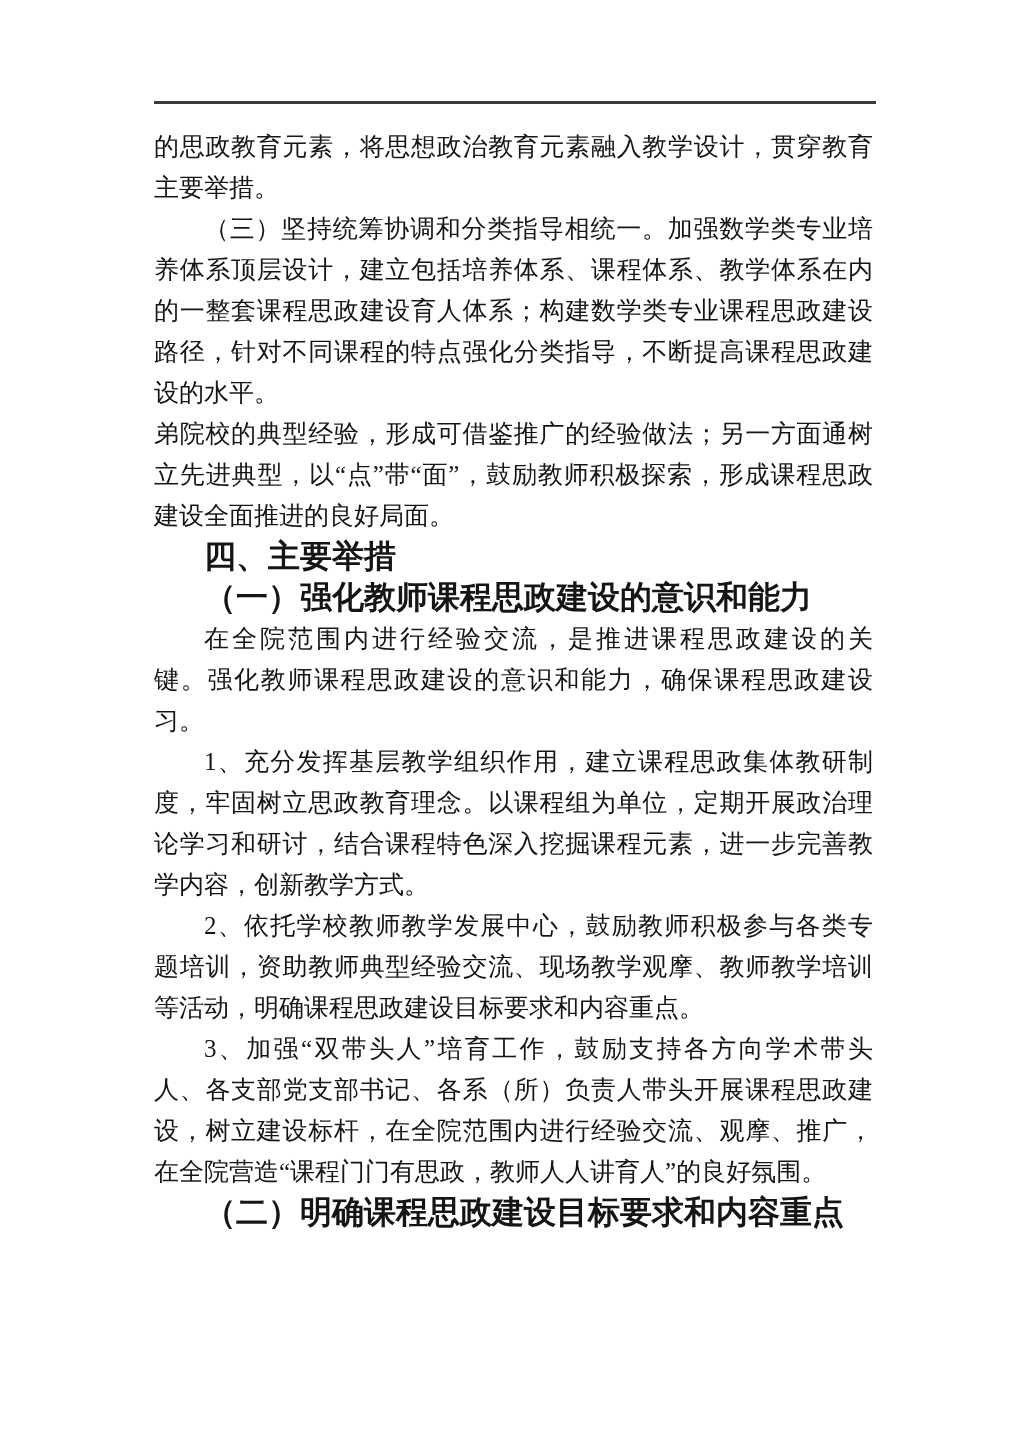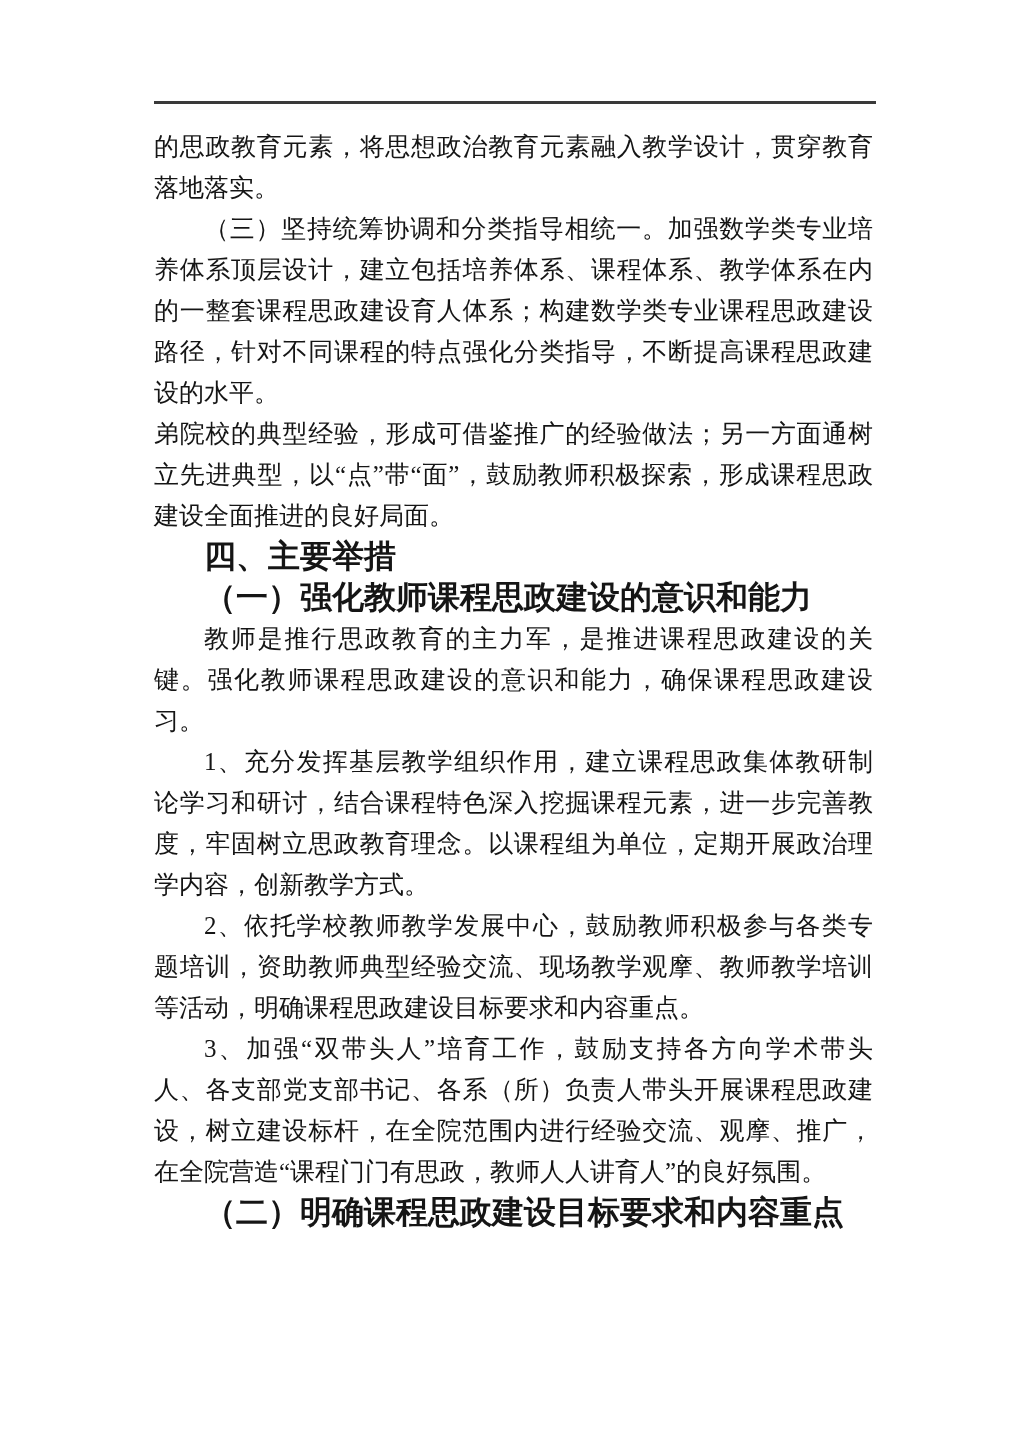--- a/index.html
+++ b/index.html
@@ -57,49 +57,49 @@
   }
 </style>
 </head>
 <body>
 
 <div class="page">
   <div class="header-rule"></div>
   <div class="doc-body" id="doc-body">
       <div class="para body">
         <div class="line fill">的思政教育元素，将思想政治教育元素融入教学设计，贯穿教育</div>
-        <div class="line">落地落实。</div>
+        <div class="line">主要举措。</div>
       </div>
       <div class="para body">
         <div class="line fill indent">（三）坚持统筹协调和分类指导相统一。加强数学类专业培</div>
         <div class="line fill">养体系顶层设计，建立包括培养体系、课程体系、教学体系在内</div>
         <div class="line fill">的一整套课程思政建设育人体系；构建数学类专业课程思政建设</div>
         <div class="line fill">路径，针对不同课程的特点强化分类指导，不断提高课程思政建</div>
         <div class="line">设的水平。</div>
       </div>
       <div class="para body">
         <div class="line fill">弟院校的典型经验，形成可借鉴推广的经验做法；另一方面通树</div>
         <div class="line fill">立先进典型，以“点”带“面”，鼓励教师积极探索，形成课程思政</div>
         <div class="line">建设全面推进的良好局面。</div>
       </div>
       <div class="para heading">
         <div class="line indent">四、主要举措</div>
       </div>
       <div class="para heading">
         <div class="line indent">（一）强化教师课程思政建设的意识和能力</div>
       </div>
       <div class="para body">
-        <div class="line fill indent">教师是推行思政教育的主力军，是推进课程思政建设的关</div>
+        <div class="line fill indent">在全院范围内进行经验交流，是推进课程思政建设的关</div>
         <div class="line fill">键。强化教师课程思政建设的意识和能力，确保课程思政建设</div>
         <div class="line">习。</div>
       </div>
       <div class="para body">
         <div class="line fill indent">1、充分发挥基层教学组织作用，建立课程思政集体教研制</div>
+        <div class="line fill">度，牢固树立思政教育理念。以课程组为单位，定期开展政治理</div>
         <div class="line fill">论学习和研讨，结合课程特色深入挖掘课程元素，进一步完善教</div>
-        <div class="line fill">度，牢固树立思政教育理念。以课程组为单位，定期开展政治理</div>
         <div class="line">学内容，创新教学方式。</div>
       </div>
       <div class="para body">
         <div class="line fill indent">2、依托学校教师教学发展中心，鼓励教师积极参与各类专</div>
         <div class="line fill">题培训，资助教师典型经验交流、现场教学观摩、教师教学培训</div>
         <div class="line">等活动，明确课程思政建设目标要求和内容重点。</div>
       </div>
       <div class="para body">
         <div class="line fill indent">3、加强“双带头人”培育工作，鼓励支持各方向学术带头</div>
         <div class="line fill">人、各支部党支部书记、各系（所）负责人带头开展课程思政建</div>

